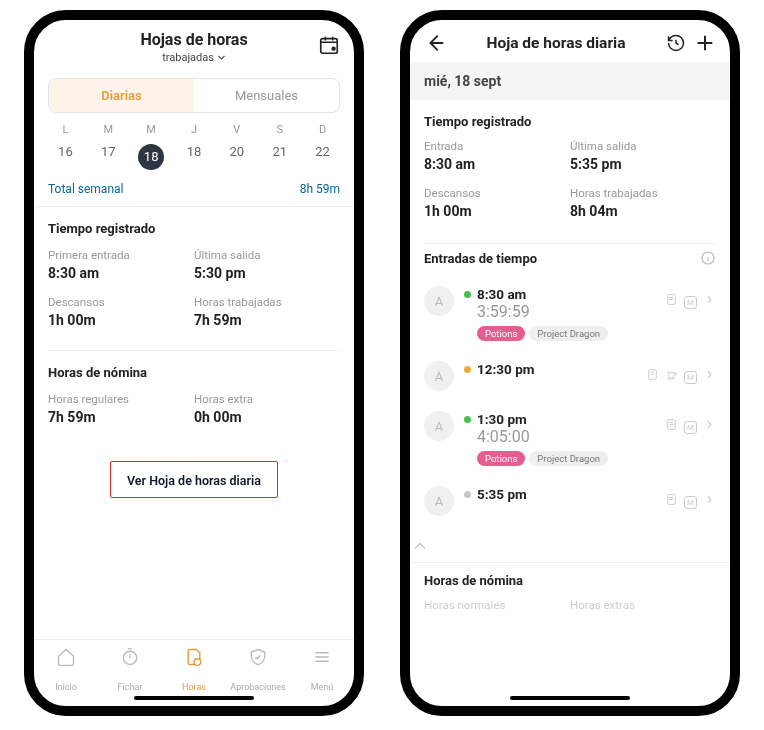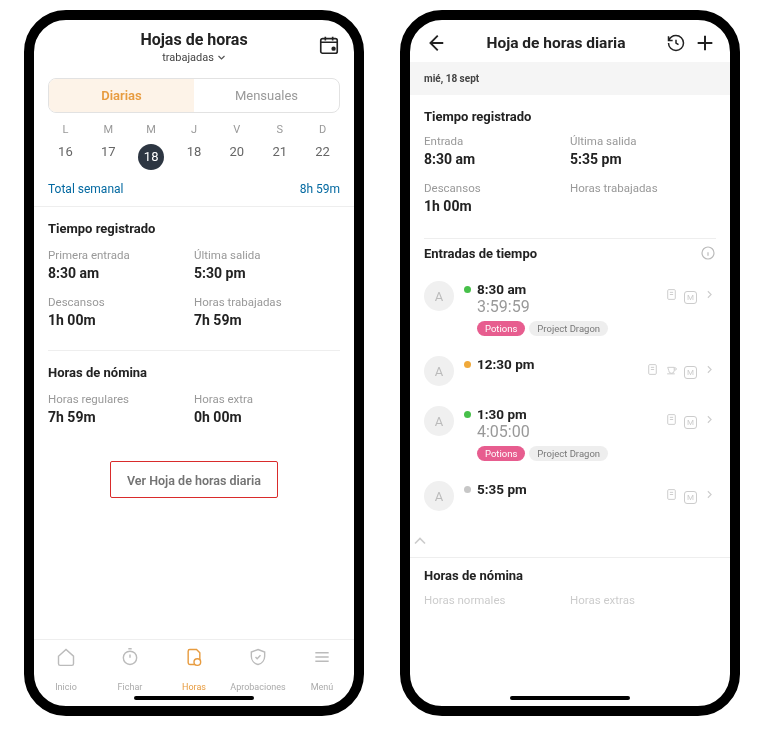--- a/index.html
+++ b/index.html
@@ -31,32 +31,32 @@
     .day.sel .num { background:#2d3642; color:#fff; width:26px; height:26px; line-height:26px; border-radius:50%; display:inline-block; }
     .total { display:flex; justify-content:space-between; padding:12px 14px 10px; border-bottom:1px solid #eee; font-size:12px; color:#0369a1; }
     .sect { padding:14px 14px 4px; }
     .sect-t { font-size:13px; font-weight:700; color:#222; margin-bottom:12px; }
     .grid2 { display:flex; }
     .kv { flex:1; padding-bottom:14px; }
     .kv .k { font-size:11.5px; color:#999; margin-bottom:3px;}
     .kv .v { font-size:14px; font-weight:700; color:#222;}
     .divider { height:1px; background:#eee; margin:4px 14px 0; }
     .link-box { margin:18px auto 0; text-align:center; }
-    .link { color:#737373; font-size:12.5px; font-weight:600; }
+    .link { color:#0f172a; font-size:12.5px; font-weight:600; }
     .highlight-rect { border:1.5px solid #d92b2b; padding:8px 16px; display:inline-block; border-radius:2px;}
     .tabbar { margin-top:auto; display:flex; border-top:1px solid #eee; padding:6px 0 14px; }
     .tab { flex:1; text-align:center; }
     .tab .ic { height:22px; display:flex; align-items:center; justify-content:center; }
     .tab .tl { font-size:9px; color:#aaa; margin-top:14px;}
     .tab.active .tl { color:#e79b3f; }
     .tab.active svg { stroke:#e79b3f; }
     
     .hdr2 { display:flex; align-items:center; padding:12px 14px 8px; gap:8px;}
     .hdr2 .t { flex:1; text-align:center; font-weight:700; font-size:15.5px; color:#222; }
-    .date-bar { background:#f5f5f5; padding:11px 14px; font-size:10px; font-weight:700; color:#444;}
+    .date-bar { background:#f5f5f5; padding:11px 14px; font-size:14px; font-weight:700; color:#444;}
     .sect2 { padding:14px 14px 6px; }
     .sect2-t { font-size:13px; font-weight:700; color:#222; margin-bottom:10px;}
     .entries-hdr { display:flex; align-items:center; justify-content:space-between; padding:6px 14px 10px;}
     .entries-hdr .t { font-size:13px; font-weight:700; color:#222;}
     .entry { display:flex; align-items:flex-start; padding:10px 14px; gap:10px; }
     .avatar { width:30px; height:30px; border-radius:50%; background:#f0f0f0; color:#bbb; font-size:13px; display:flex; align-items:center; justify-content:center; flex-shrink:0;}
     .ebody { flex:1; }
     .erow { display:flex; align-items:center; gap:6px; }
     .dot { width:7px; height:7px; border-radius:50%; display:inline-block;}
     .etime { font-size:13.5px; font-weight:700; color:#222;}
@@ -259,20 +259,21 @@
           <div class="v">5:35 pm</div>
         </div>
     </div>
     <div class="grid2">
       <div class="kv">
           <div class="k">Descansos</div>
           <div class="v">1h 00m</div>
         </div>
       <div class="kv">
           <div class="k">Horas trabajadas</div>
+          <div class="v">8h 04m</div>
         </div>
     </div>
   </div>
   <div class="divider"></div>
 
   <div class="entries-hdr">
     <div class="t">Entradas de tiempo</div>
     <svg class="icbtn" width="16" height="16" viewBox="0 0 24 24" fill="none" stroke="#bbb" stroke-width="1.8">
         <circle cx="12" cy="12" r="9"></circle>
         <path d="M12 8h.01M12 11v5"></path>

